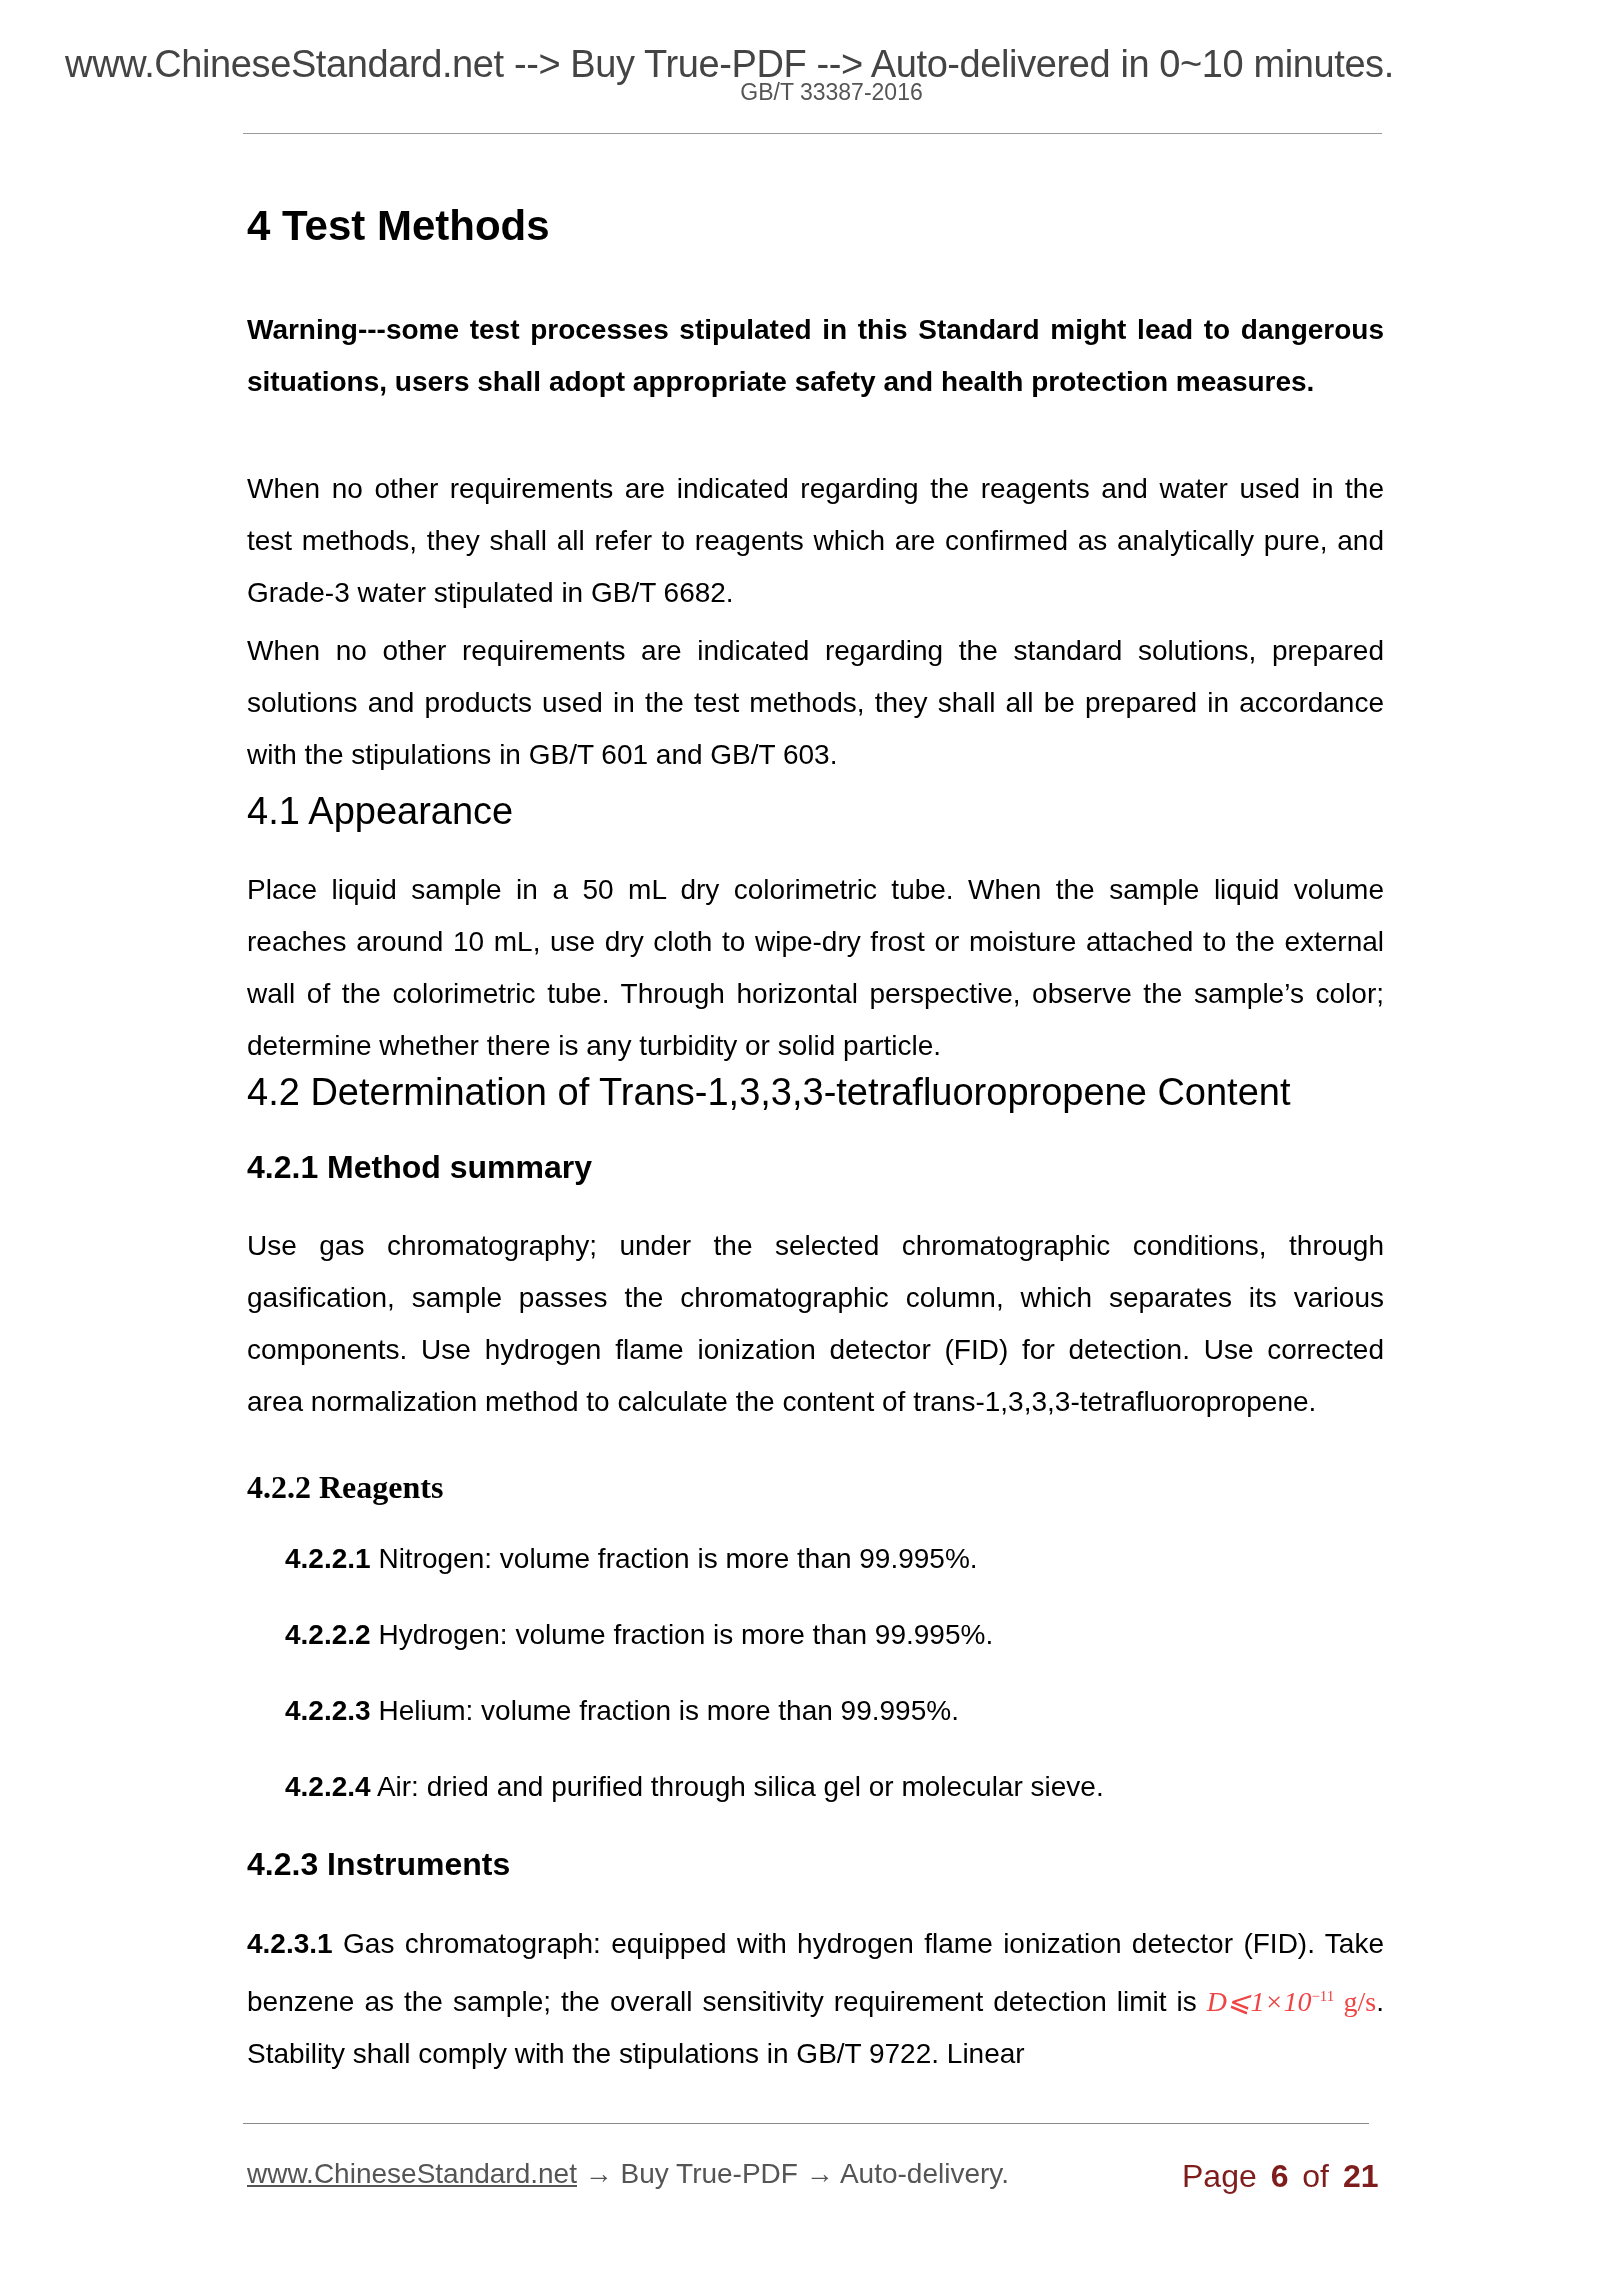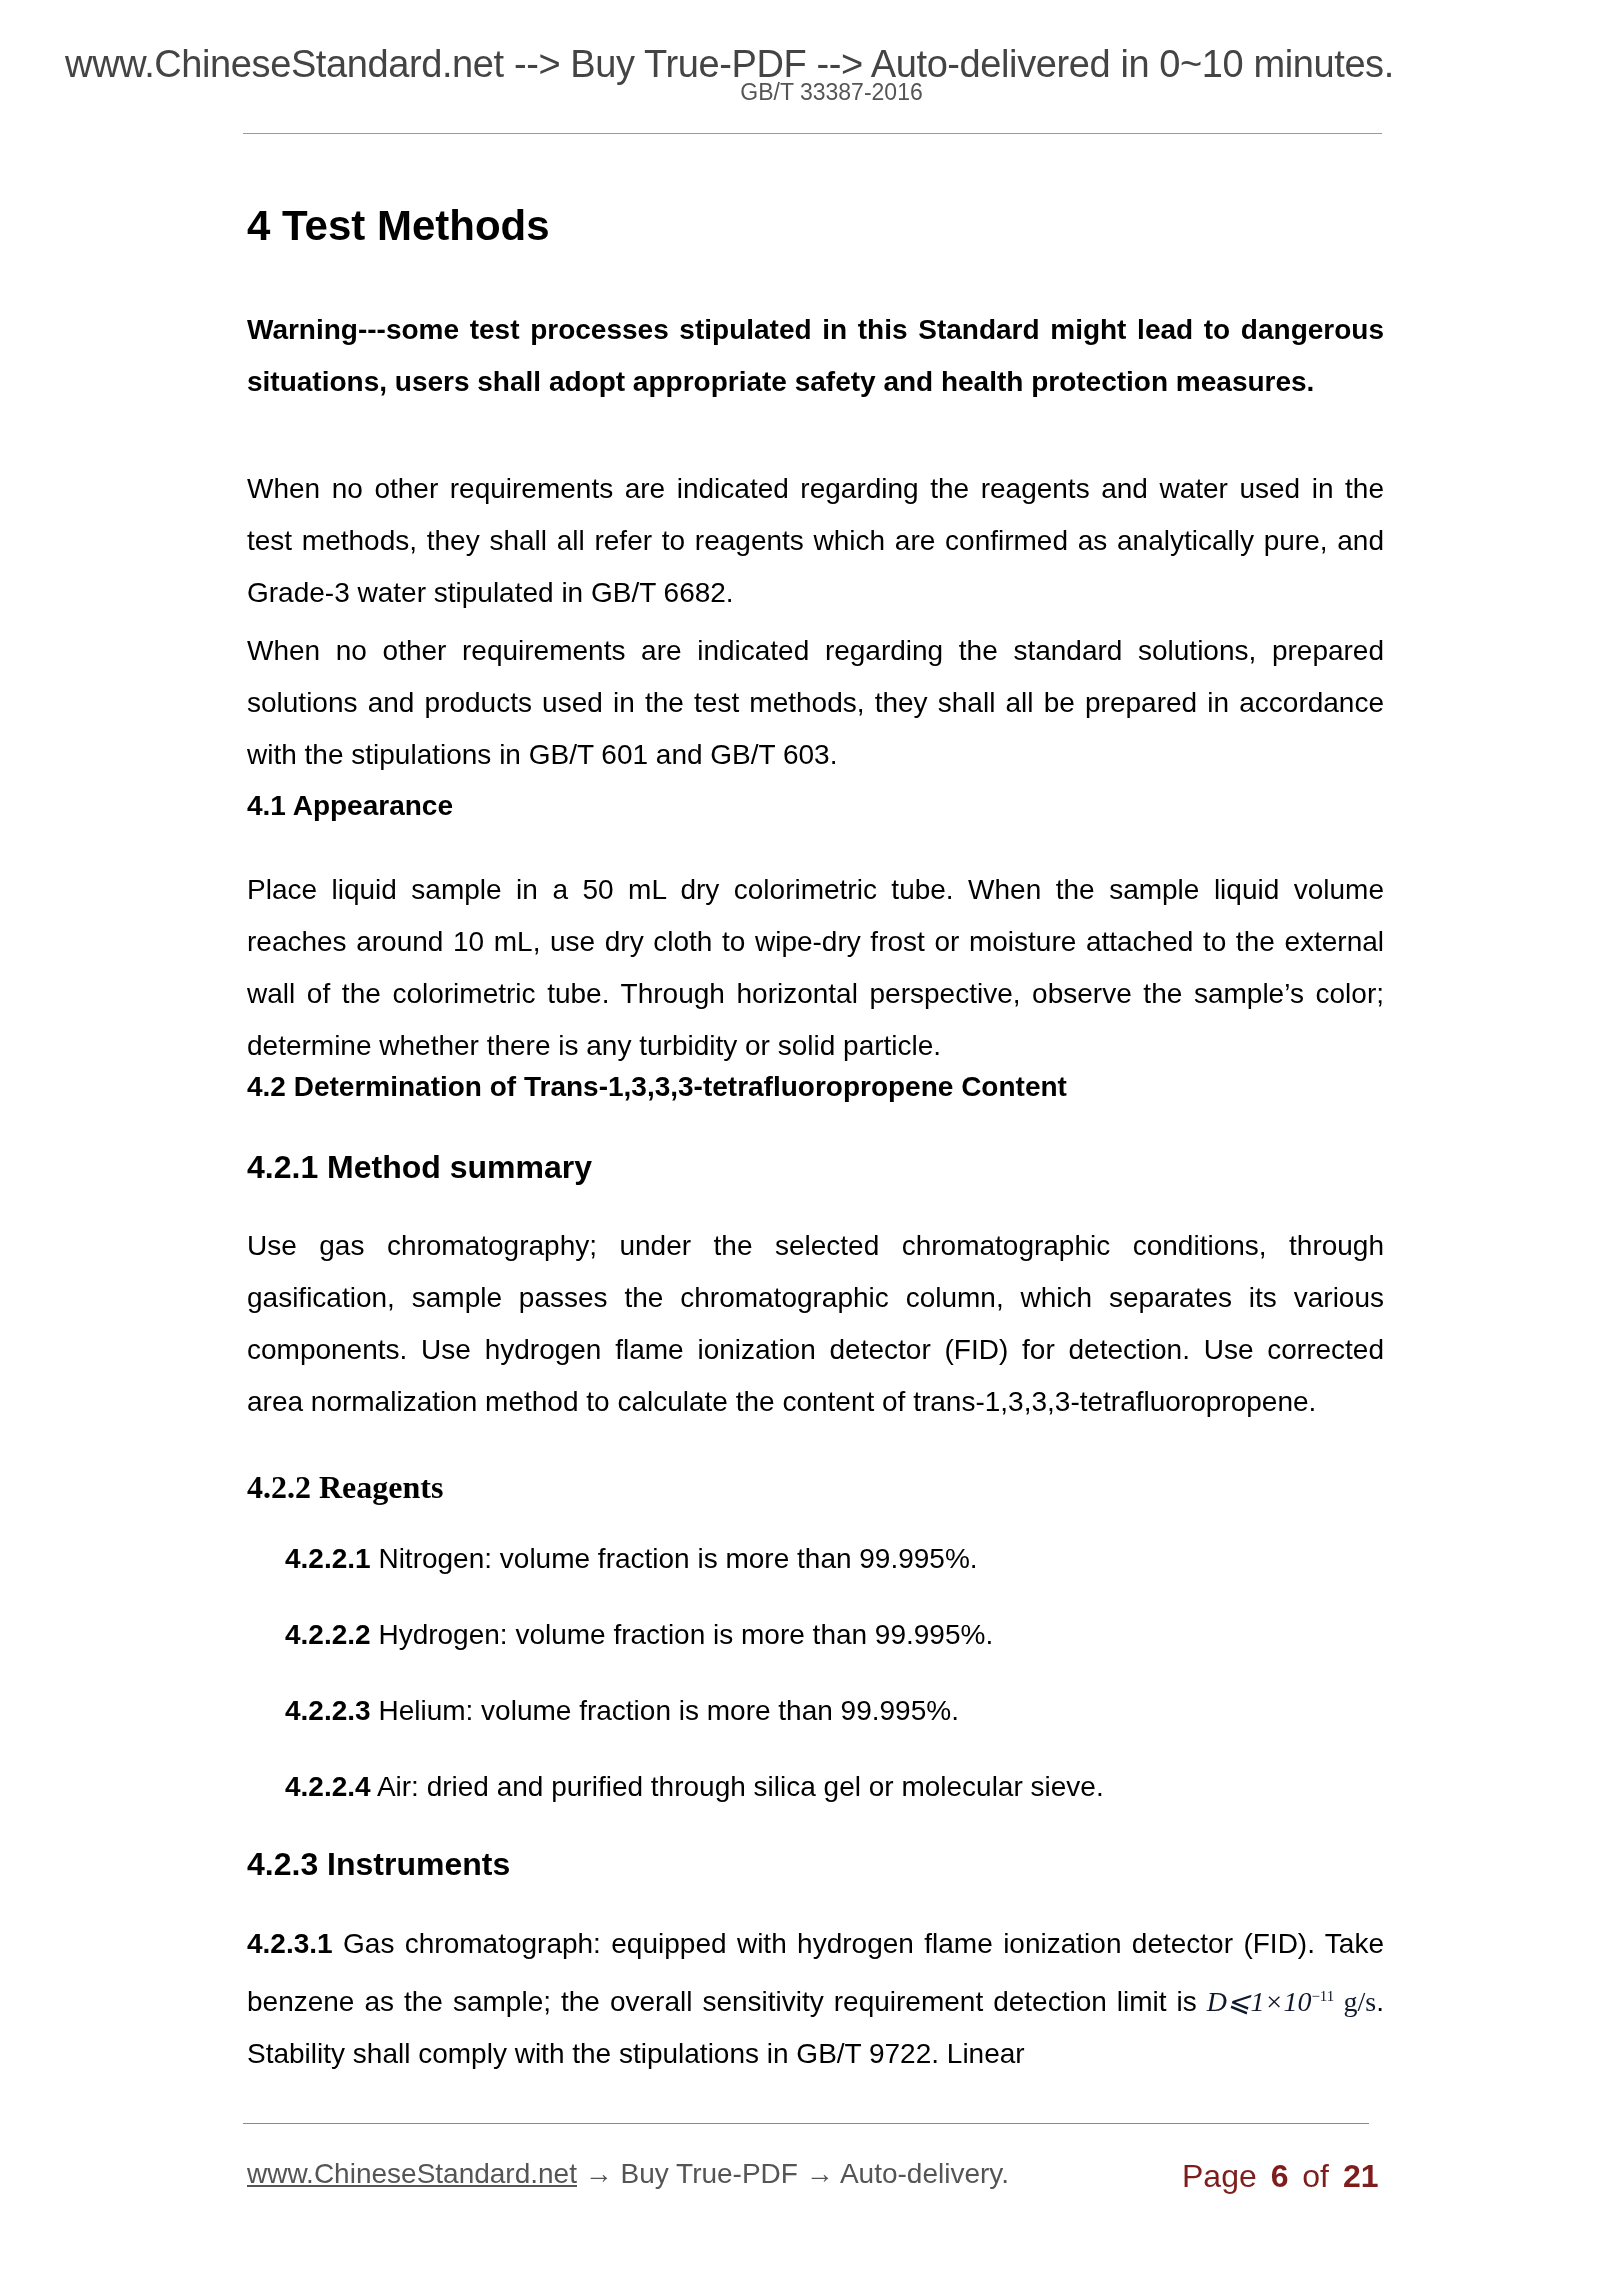--- a/index.html
+++ b/index.html
@@ -6,25 +6,25 @@
   body { width:1623px; height:2295px; position:relative; overflow:hidden;
          font-family:"Liberation Sans", sans-serif; color:#000; }
   .abs { position:absolute; }
   .banner { left:0; width:1459px; top:43px; text-align:center; font-size:38px; color:#444; white-space:nowrap; letter-spacing:-0.4px; }
   .docid { left:0; width:1623px; top:79px; text-align:center; font-size:23px; color:#555;padding-left:20px; }
   .rule-top { left:243px; width:1139px; top:133px; height:0; border-top:1.7px solid #9a9a9a; }
   .col { left:247px; width:1137px; }
   .h1 { font-size:42px; font-weight:bold; top:202px; }
   .para { font-size:28px; line-height:52px; text-align:justify; text-align-last:left; }
   .bold { font-weight:bold; }
-  .h2 { font-size:28px; font-weight:bold; }
+  .h2 { font-size:38px; font-weight:normal; }
   .h3 { font-size:32px; font-weight:bold; }
   .item { font-size:28px;margin-left:38px; }
   .item b { font-weight:bold; }
-  .formula { font-family:"Liberation Serif", serif; color:#0f172a; font-size:28px; }
+  .formula { font-family:"Liberation Serif", serif; color:#ef4444; font-size:28px; }
   .formula sup { font-size:15px; }
   .rule-bottom { left:243px; width:1126px; top:2123px; height:0; border-top:1.7px solid #8a8a8a; }
   .footer-left { left:247px; top:2158px; font-size:28px; color:#555; white-space:nowrap; }
   .footer-left a { color:#555; text-decoration:underline; }
   .footer-right { left:1182px; top:2158px; font-size:32px; color:#7f1d1d; white-space:nowrap; word-spacing:5px; }
   .footer-right b { font-weight:bold; }
 </style>
 </head>
 <body>
 

